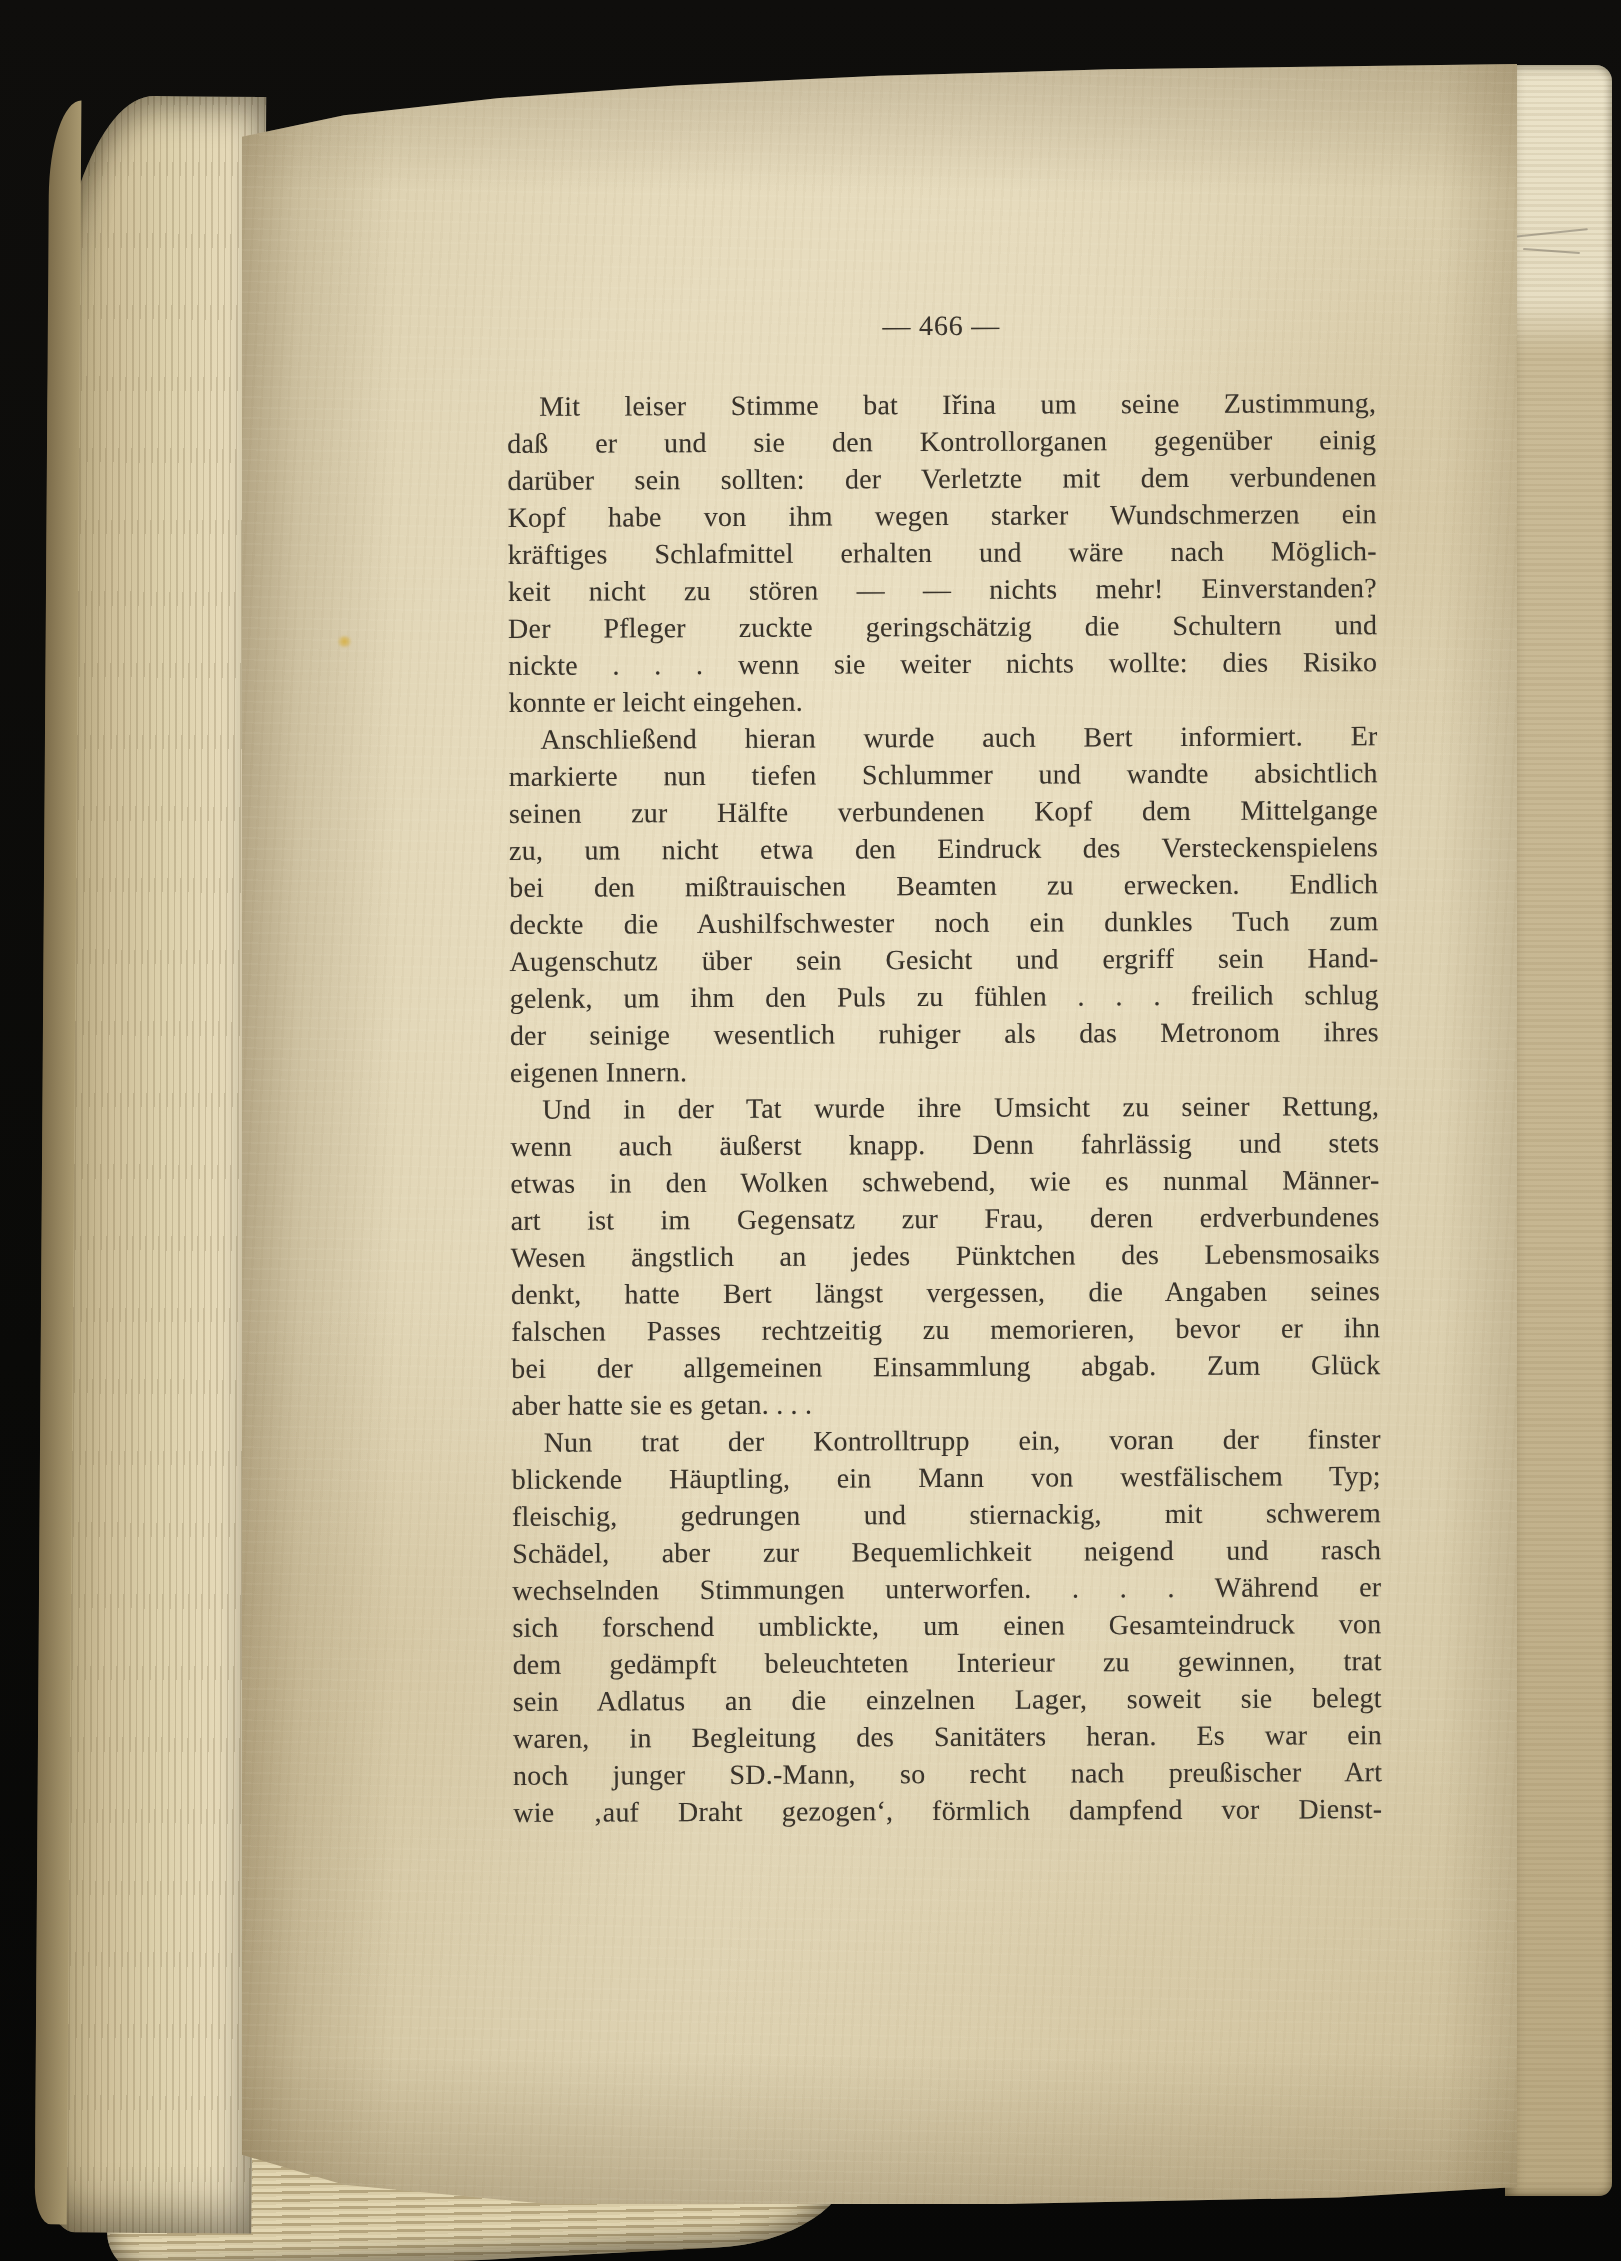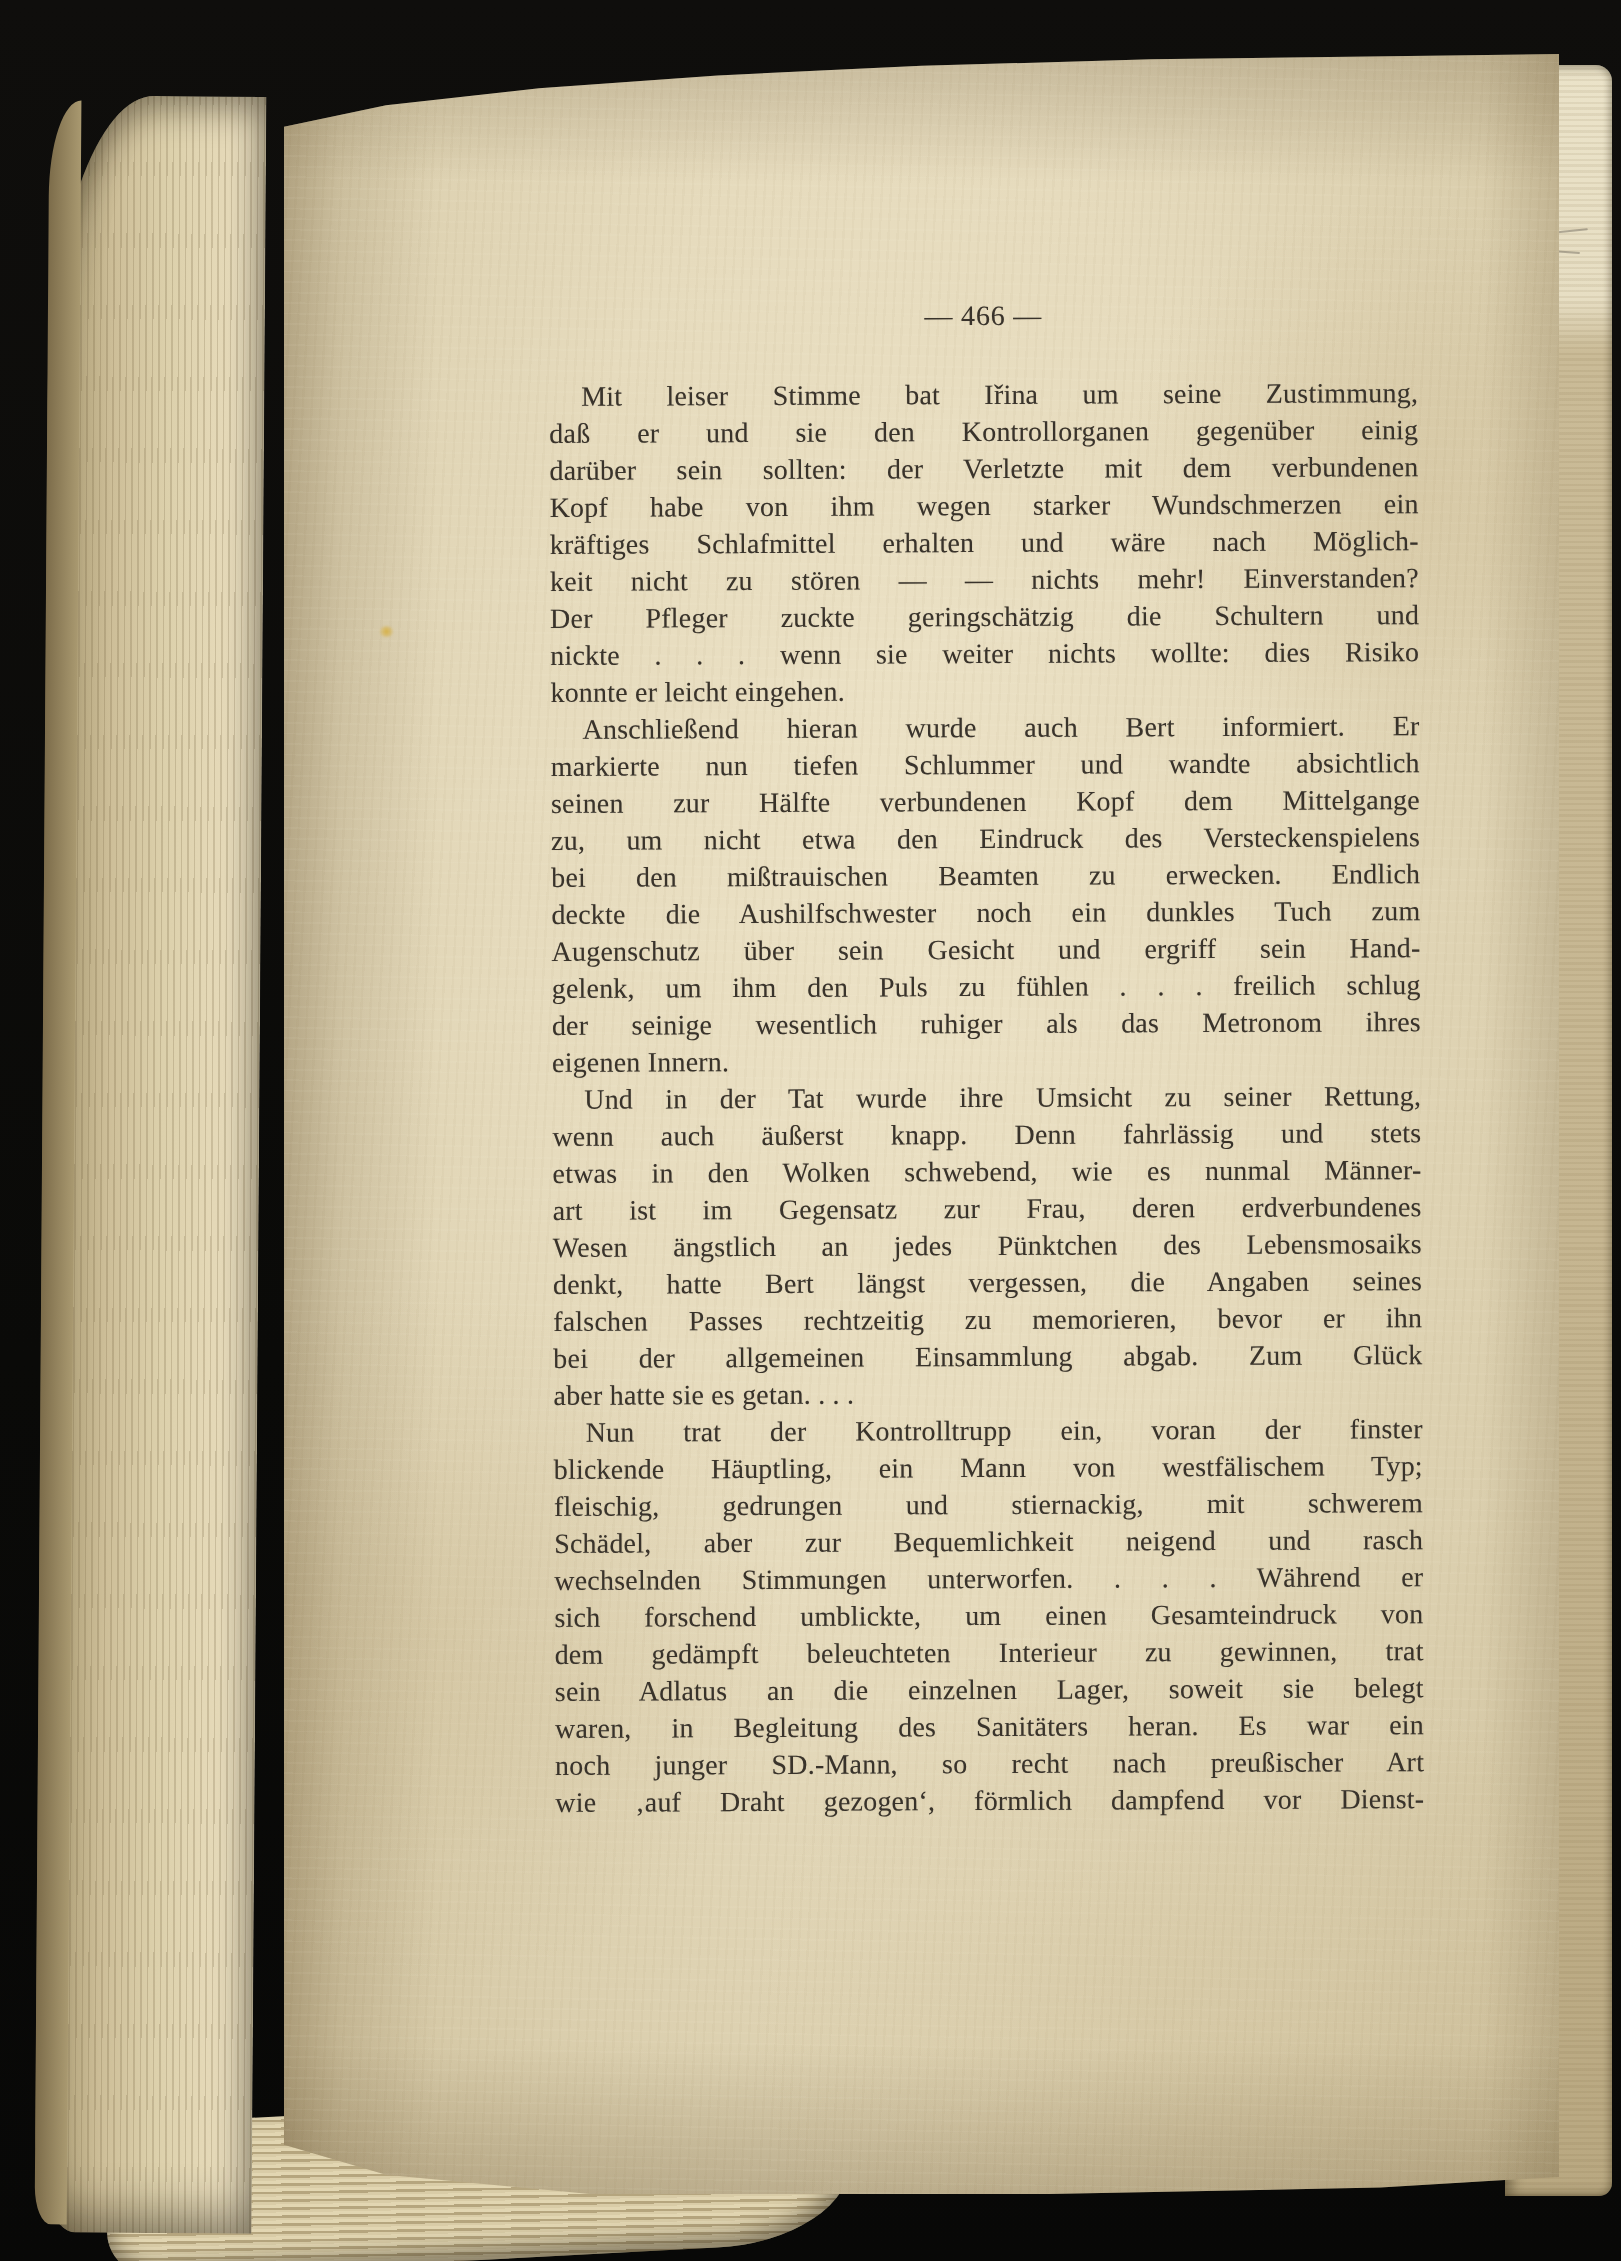--- a/index.html
+++ b/index.html
@@ -55,27 +55,26 @@
     z-index:2;
   }
   .pencil-mark{
     position:absolute;background:rgba(104,98,86,0.45);border-radius:1.6px;height:2.4px;
   }
   .pencil-mark.m1{left:8px;top:167px;width:75px;transform:rotate(-6deg);}
   .pencil-mark.m2{left:18px;top:185px;width:57px;transform:rotate(4deg);}
 
   
   .main-page{
-    position:absolute;left:242px;top:54px;width:1275px;height:2140px;
+    position:absolute;left:242px;top:64px;width:1275px;height:2140px;
     background:
       radial-gradient(ellipse at 48% 38%, #ece2c6 0%, var(--paper) 40%, #dbcfae 70%, #cfc19d 92%, #c5b791 100%);
     clip-path:polygon(0% 3.4%, 8% 2.4%, 20% 1.6%, 34% 1.0%, 50% 0.55%, 68% 0.25%, 100% 0%,
                       100% 99.2%, 86% 99.7%, 60% 100%, 24% 100%, 8% 99.1%, 0% 97.7%);
     z-index:3;
-    margin-left:42px;
   }
   .main-page .shading{
     position:absolute;inset:0;pointer-events:none;
     background:
       linear-gradient(90deg, rgba(88,68,34,0.30) 0%, rgba(88,68,34,0.12) 4.5%, rgba(88,68,34,0) 12%),
       linear-gradient(270deg, rgba(88,68,34,0.16) 0%, rgba(88,68,34,0) 6%),
       linear-gradient(180deg, rgba(80,60,30,0.20) 0%, rgba(80,60,30,0) 6%),
       linear-gradient(0deg, rgba(80,60,30,0.22) 0%, rgba(80,60,30,0) 7%);
   }
   .main-page .grain{

